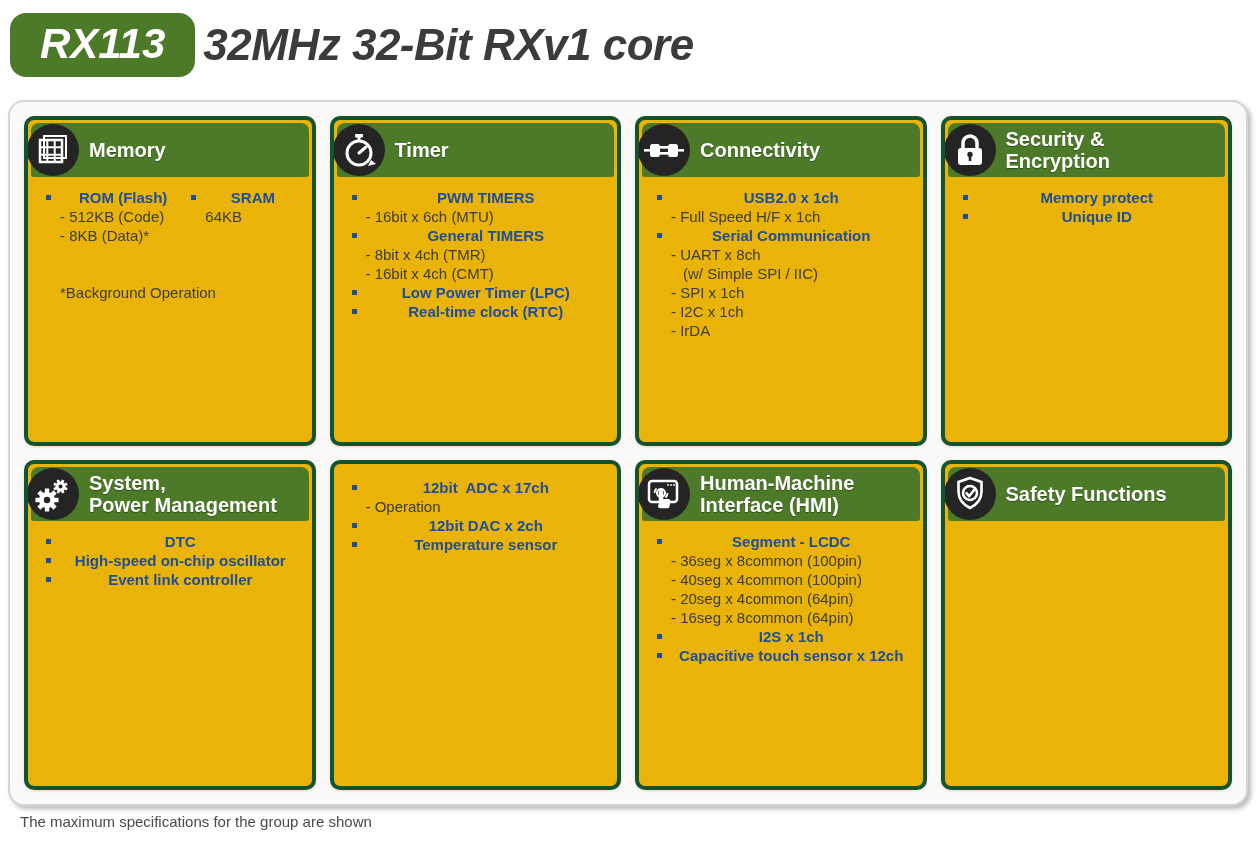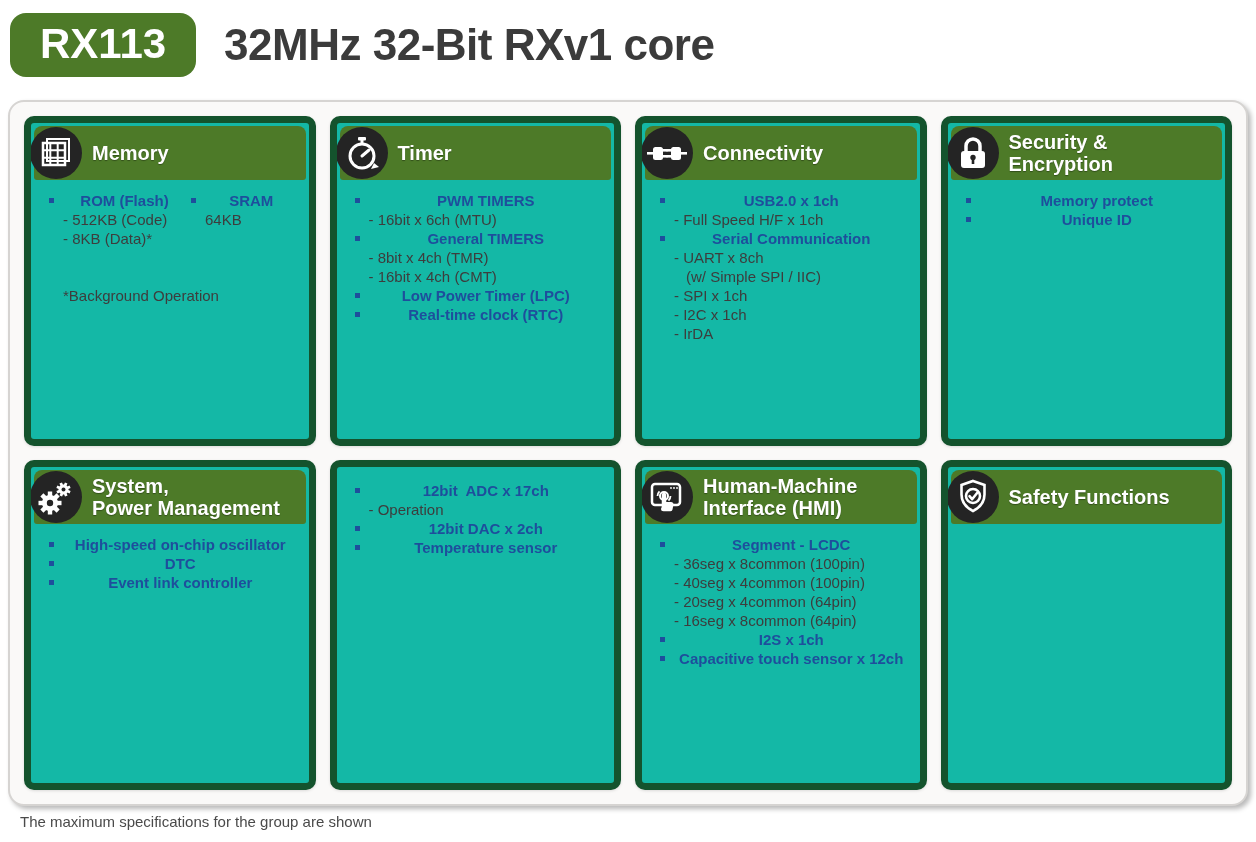--- a/index.html
+++ b/index.html
@@ -8,41 +8,41 @@
     --icon-bg:#242424;
     --text:#3d3d3d;
   }
   *{box-sizing:border-box;}
   html,body{margin:0;padding:0;}
   body{
     width:1256px;height:842px;position:relative;background:#ffffff;
     font-family:"Liberation Sans",sans-serif;overflow:hidden;
   }
   .header{
-    position:absolute;left:10px;top:12px;display:flex;align-items:center;gap:20px;
+    position:absolute;left:10px;top:12px;display:flex;align-items:center;font-style:italic;
   }
   .badge{
     background:var(--green);color:#fff;font-weight:bold;font-size:42px;
     padding:8px 30px 10px 30px;border-radius:16px;line-height:1.1;
   }
   .page-title{
     font-size:44px;font-weight:bold;color:#3b3b3b;margin:8px;letter-spacing:-0.5px;
   }
   .panel{
     position:absolute;left:8px;top:100px;width:1240px;height:706px;
     background:#faf9f8;border:2px solid #d6d4d2;border-radius:16px;
     box-shadow:3px 3px 5px rgba(0,0,0,0.28);
     padding:14px;
   }
   .grid{
     display:grid;grid-template-columns:repeat(4,1fr);grid-template-rows:1fr 1fr;
     gap:14px;height:100%;
   }
   .card{
-    background:#14b8a6;border:7px solid #14532d;border-radius:10px;
+    background:#eab308;border:4px solid #14532d;border-radius:10px;
     box-shadow:0 1px 3px rgba(0,0,0,0.12);
     padding:3px;overflow:hidden;
   }
   .card-header{
     background:var(--green);height:54px;border-radius:8px 8px 3px 3px;
     display:flex;align-items:center;color:#fff;
   }
   .icon-circle{
     width:52px;height:52px;border-radius:50%;background:var(--icon-bg);
     flex:0 0 auto;margin-left:-4px;
@@ -247,22 +247,22 @@
                   </g>
                   <circle r="8"></circle>
                   <circle r="3.2" fill="#242424"></circle>
                 </g>
               </g>
             </svg>
           </span>
       <h2 class="card-title"><span>System,</span><br><span>Power Management</span></h2>
     </div>
     <div class="card-body">
+          <div class="item main">DTC</div>
           <div class="item main">High-speed on-chip oscillator</div>
-          <div class="item main">DTC</div>
           <div class="item main">Event link controller</div>
         </div>
   </section>
 
   <section class="card">
     <div class="card-body">
           <div class="item main">12bit  ADC x 17ch</div>
           <div class="item sub">- Operation</div>
           <div class="item main">12bit DAC x 2ch</div>
           <div class="item main">Temperature sensor</div>

